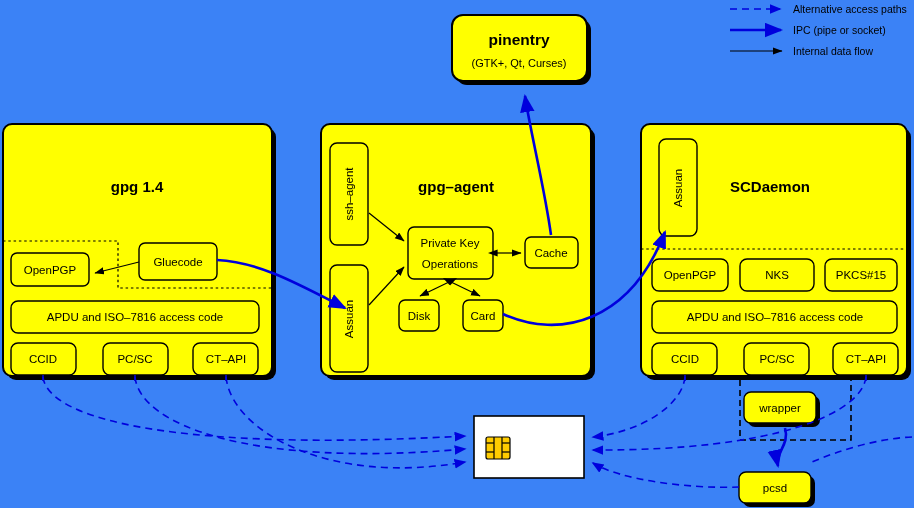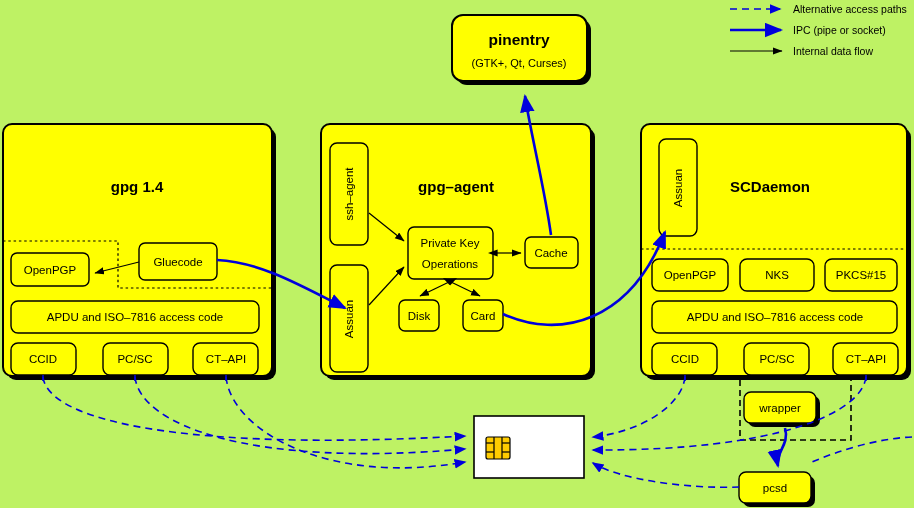--- a/index.html
+++ b/index.html
@@ -4,21 +4,21 @@
 <style>
   html, body {
     margin: 0;
     padding: 0;
     background: #ffffff;
   }
   #stage {
     position: relative;
     width: 914px;
     height: 508px;
-    background: #bef264;
+    background: #3b82f6;
     overflow: hidden;
     font-family: "Liberation Sans", sans-serif;
   }
   svg#diagram {
     position: absolute;
     left: 0;
     top: 0;
     width: 914px;
     height: 508px;
   }

